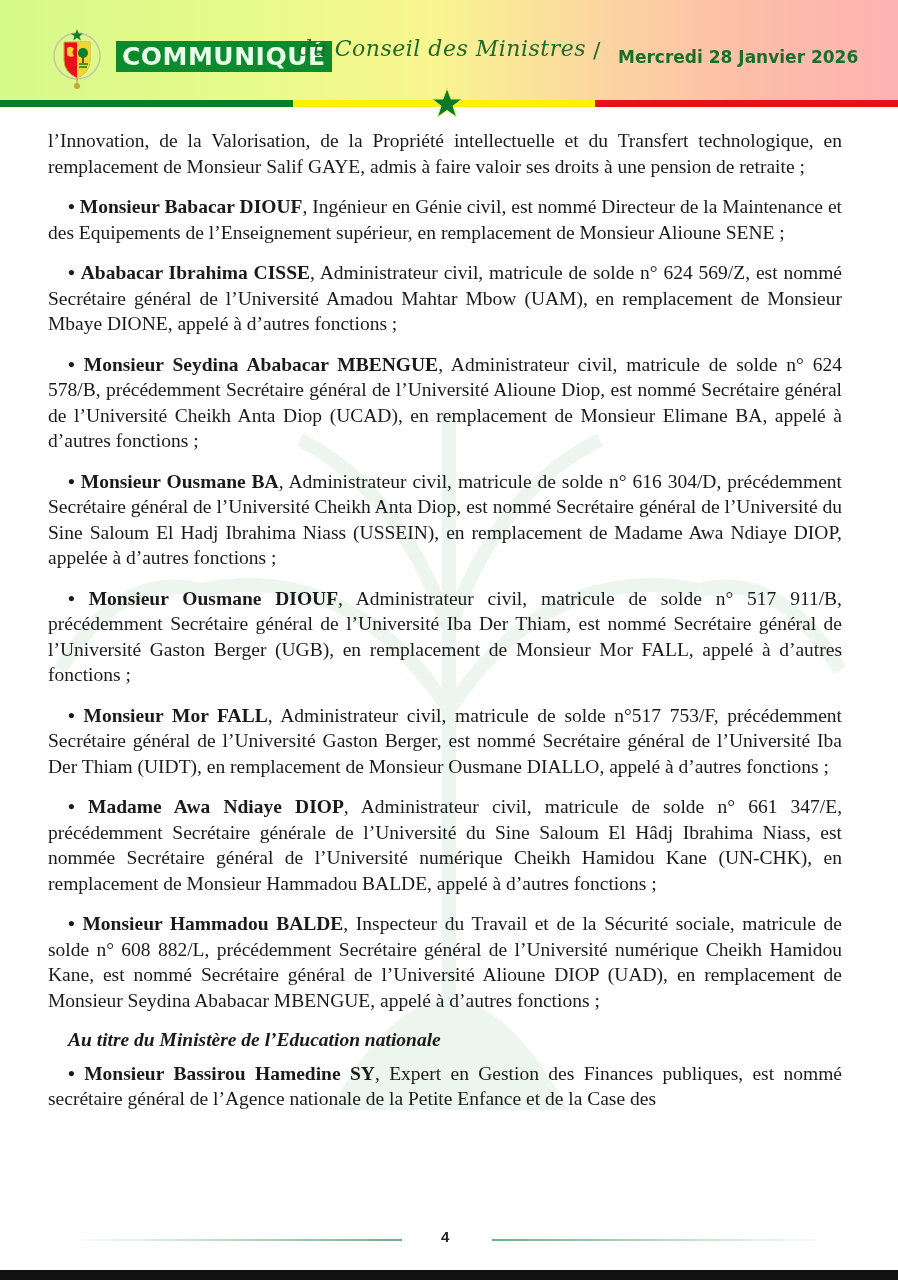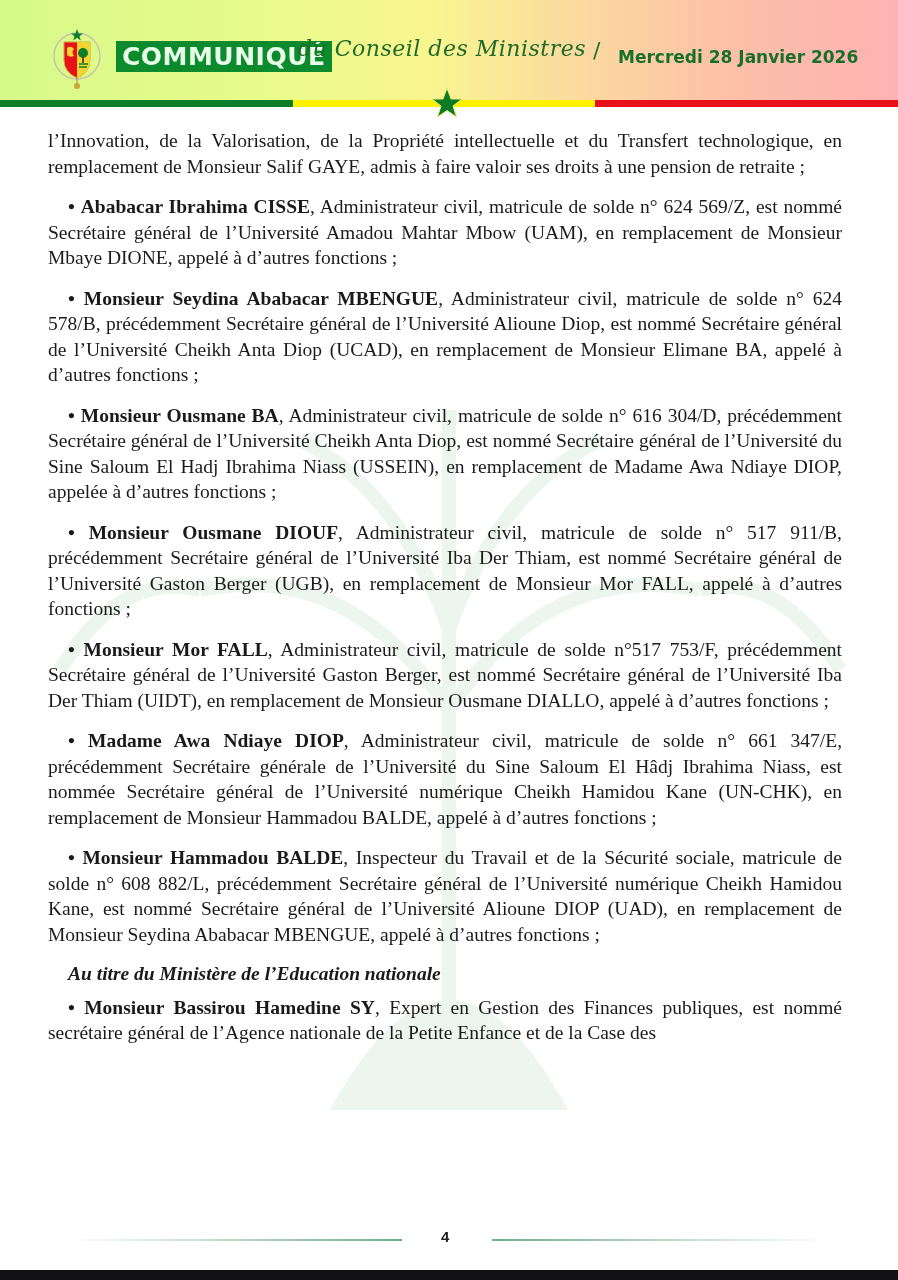--- a/index.html
+++ b/index.html
@@ -89,20 +89,21 @@
     <path d="M449 520 V300"></path>
     <path d="M200 480 Q120 460 60 560"></path>
     <path d="M700 480 Q780 460 840 560"></path>
   </g>
   <path d="M330 1000 Q449 780 568 1000 Z" fill="#1a8a3a"></path>
 </svg>
 
 <div class="content">
   <p class="para">l’Innovation, de la Valorisation, de la Propriété intellectuelle et du Transfert technologique, en remplacement de Monsieur Salif GAYE, admis à faire valoir ses droits à une pension de retraite ;</p>
 
+  <p class="para bullet"><span class="bullet-dot">•</span> <b>Monsieur Babacar DIOUF</b><span>, Ingénieur en Génie civil, est nommé Directeur de la Maintenance et des Equipements de l’Enseignement supérieur, en remplacement de Monsieur Alioune SENE ;</span></p>
 
   <p class="para bullet"><span class="bullet-dot">•</span> <b>Ababacar Ibrahima CISSE</b><span>, Administrateur civil, matricule de solde n° 624 569/Z, est nommé Secrétaire général de l’Université Amadou Mahtar Mbow (UAM), en remplacement de Monsieur Mbaye DIONE, appelé à d’autres fonctions ;</span></p>
 
   <p class="para bullet"><span class="bullet-dot">•</span> <b>Monsieur Seydina Ababacar MBENGUE</b><span>, Administrateur civil, matricule de solde n° 624 578/B, précédemment Secrétaire général de l’Université Alioune Diop, est nommé Secrétaire général de l’Université Cheikh Anta Diop (UCAD), en remplacement de Monsieur Elimane BA, appelé à d’autres fonctions ;</span></p>
 
   <p class="para bullet"><span class="bullet-dot">•</span> <b>Monsieur Ousmane BA</b><span>, Administrateur civil, matricule de solde n° 616 304/D, précédemment Secrétaire général de l’Université Cheikh Anta Diop, est nommé Secrétaire général de l’Université du Sine Saloum El Hadj Ibrahima Niass (USSEIN), en remplacement de Madame Awa Ndiaye DIOP, appelée à d’autres fonctions ;</span></p>
 
   <p class="para bullet"><span class="bullet-dot">•</span> <b>Monsieur Ousmane DIOUF</b><span>, Administrateur civil, matricule de solde n° 517 911/B, précédemment Secrétaire général de l’Université Iba Der Thiam, est nommé Secrétaire général de l’Université Gaston Berger (UGB), en remplacement de Monsieur Mor FALL, appelé à d’autres fonctions ;</span></p>
 
   <p class="para bullet"><span class="bullet-dot">•</span> <b>Monsieur Mor FALL</b><span>, Administrateur civil, matricule de solde n°517 753/F, précédemment Secrétaire général de l’Université Gaston Berger, est nommé Secrétaire général de l’Université Iba Der Thiam (UIDT), en remplacement de Monsieur Ousmane DIALLO, appelé à d’autres fonctions ;</span></p>

